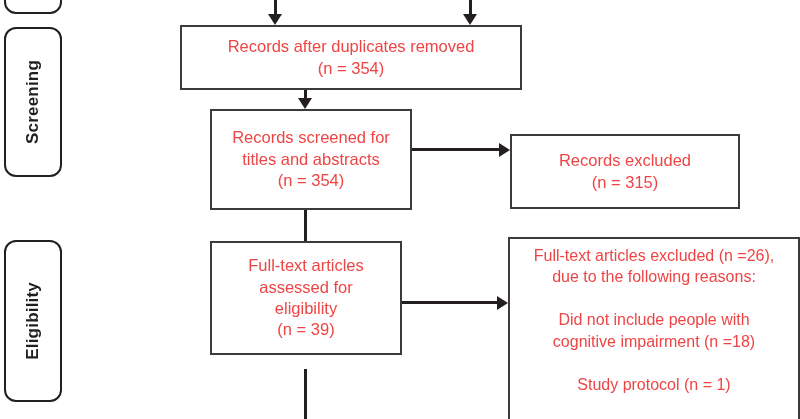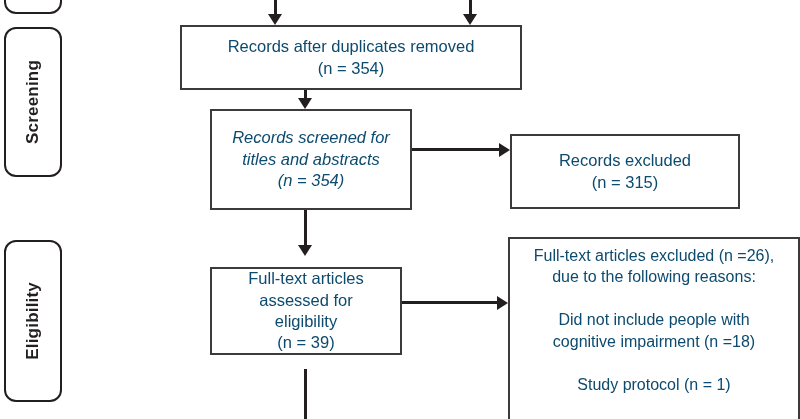--- a/index.html
+++ b/index.html
@@ -47,21 +47,21 @@
     border: 2px solid #3b3a3c;
     background: #ffffff;
     display: flex;
     align-items: center;
     justify-content: center;
     text-align: center;
   }
   .fbox .txt {
     font-size: 16.5px;
     line-height: 1.30;
-    color: #0c4a6e;
+    color: #ef4444;
     padding: 0 6px;
     white-space: pre-line;
   }
   .fbox.reasons .txt {
     font-size: 16px;
     line-height: 1.34;
   }
 
   
   .vline {
@@ -115,38 +115,38 @@
   <div class="arrow-down" style="left:463px; top:14px;"></div>
 
   <div class="fbox" style="left:180px; top:25px; width:342px; height:65px;">
     <span class="txt">Records after duplicates removed
 (n = 354)</span>
   </div>
 
   <div class="vline" style="left:304px; top:90px; height:12px;"></div>
   <div class="arrow-down" style="left:298px; top:98px;"></div>
 
-  <div class="fbox" style="left:210px; top:109px; width:202px; height:101px;font-style:italic;">
+  <div class="fbox" style="left:210px; top:109px; width:202px; height:101px;">
     <span class="txt">Records screened for
 titles and abstracts
 (n = 354)</span>
   </div>
 
   <div class="hline" style="left:412px; top:148px; width:90px;"></div>
   <div class="arrow-right" style="left:499px; top:142.5px;"></div>
 
   <div class="fbox" style="left:510px; top:134px; width:230px; height:75px;">
     <span class="txt">Records excluded
 (n = 315)</span>
   </div>
 
   <div class="vline" style="left:304px; top:210px; height:36px;"></div>
   <div class="arrow-down" style="left:298px; top:245px;"></div>
 
-  <div class="fbox" style="left:210px; top:267px; width:192px; height:88px;">
+  <div class="fbox" style="left:210px; top:241px; width:192px; height:114px;">
     <span class="txt">Full-text articles
 assessed for
 eligibility
 (n = 39)</span>
   </div>
 
   <div class="hline" style="left:402px; top:301px; width:98px;"></div>
   <div class="arrow-right" style="left:497px; top:295.5px;"></div>
 
   <div class="fbox reasons" style="left:508px; top:237px; width:292px; height:200px; align-items:flex-start; padding-top:6px;">

